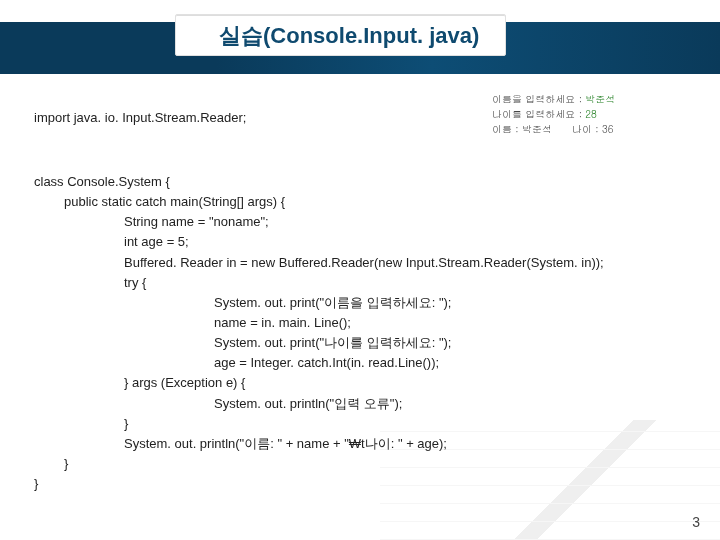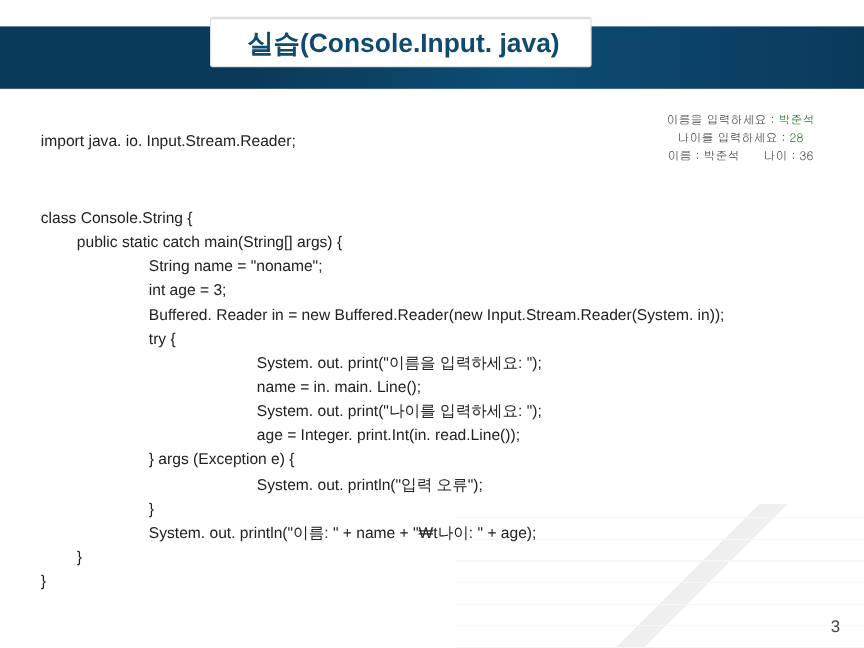--- a/index.html
+++ b/index.html
@@ -19,36 +19,35 @@
     height: 52px;
     background: linear-gradient(to right, #0a3a5a 0%, #0a3a5a 30%, #0d4d75 60%, #0a3a5a 100%);
   }
   .title-box {
     position: absolute;
     top: 14px;
     left: 175px;
     background: #ffffff;
     border: 1px solid #e0e0e0;
     border-radius: 2px;
-    padding: 6px 26px 4px 30px;
+    padding: 6px 26px 4px 43px;
     font-size: 22px;
     font-weight: bold;
     color: #0f4a6f;
     box-shadow: 0 1px 0 #ddd inset;
   }
   .console-out {
     position: absolute;
     top: 92px;
-    right: 7px;
+    right: 36px;
     width: 192px;
     font-family: "Gulim", sans-serif;
     font-size: 10px;
     color: #444;
     line-height: 1.5;
-    text-align: center;
   }
   .console-out .row { white-space: nowrap; }
   .console-out .v { color: #1a7a1a; }
   .imports {
     position: absolute;
     top: 108px;
     left: 34px;
     font-size: 13px;
     color: #222;
     line-height: 1.5;
@@ -106,30 +105,30 @@
     &nbsp;&nbsp;&nbsp;&nbsp;
     <span>나이 : 36</span>
   </div>
 </div>
 
 <div class="imports">
   <div>import java. io. Input.Stream.Reader;</div>
 </div>
 
 <div class="code">
-  <div class="l">class Console.String {</div>
+  <div class="l">class Console.System {</div>
   <div class="l i1">public static catch main(String[] args) {</div>
   <div class="l i2">String name = "noname";</div>
-  <div class="l i2">int age = 3;</div>
+  <div class="l i2">int age = 5;</div>
   <div class="l i2">Buffered. Reader in = new Buffered.Reader(new Input.Stream.Reader(System. in));</div>
   <div class="l i2">try {</div>
   <div class="l i3">System. out. print("이름을 입력하세요: ");</div>
   <div class="l i3">name = in. main. Line();</div>
   <div class="l i3">System. out. print("나이를 입력하세요: ");</div>
-  <div class="l i3">age = Integer. print.Int(in. read.Line());</div>
+  <div class="l i3">age = Integer. catch.Int(in. read.Line());</div>
   <div class="l i2">} args (Exception e) {</div>
   <div class="l i3">System. out. println("입력 오류");</div>
   <div class="l i2">}</div>
   <div class="l i2">System. out. println("이름: " + name + "₩t나이: " + age);</div>
   <div class="l i1">}</div>
   <div class="l">}</div>
 </div>
 
 <div class="bg-deco"></div>
 <div class="page-num">3</div>

